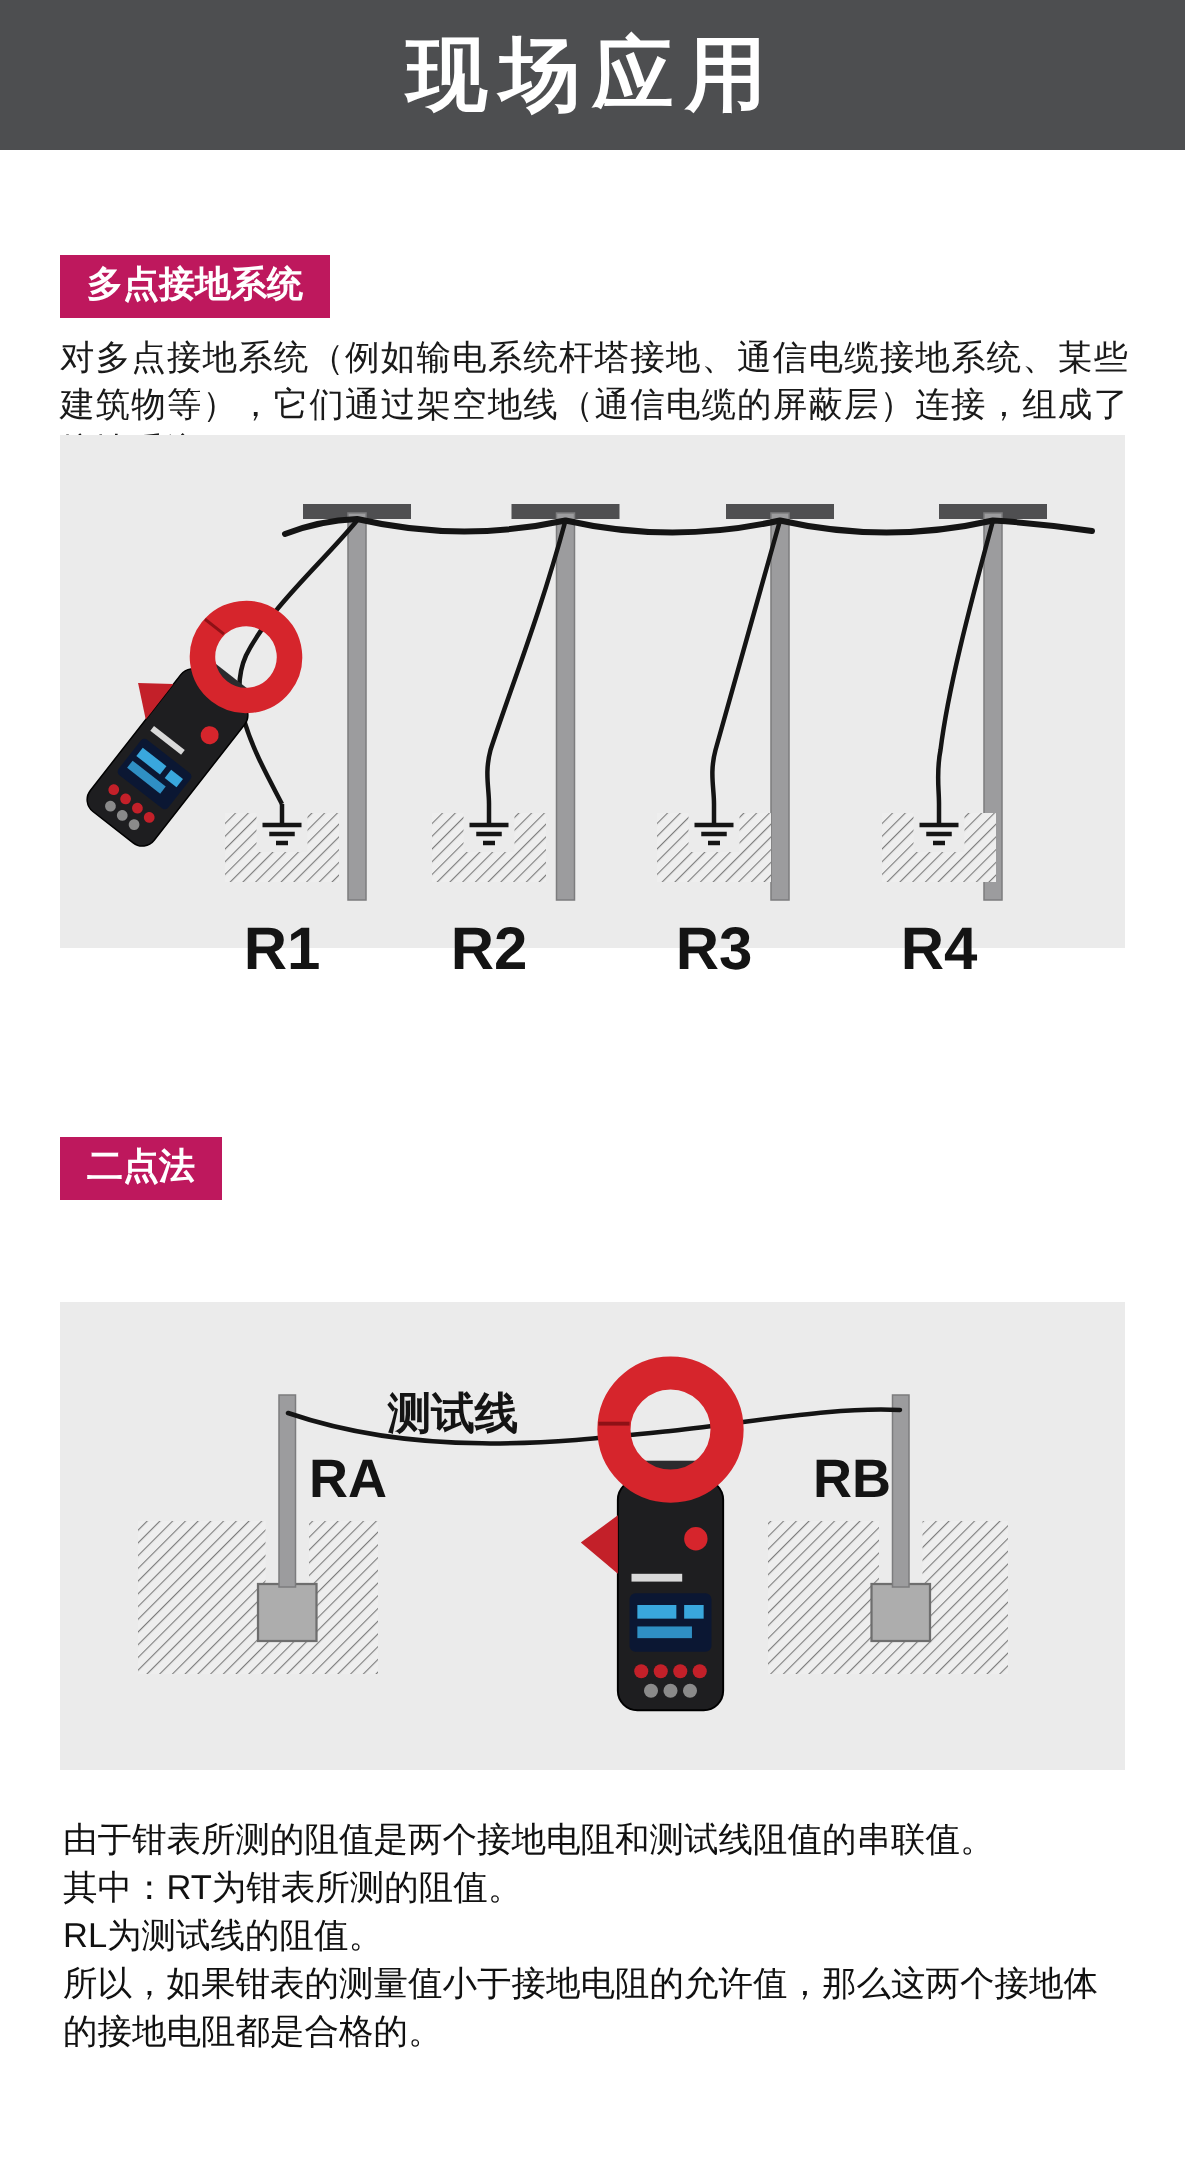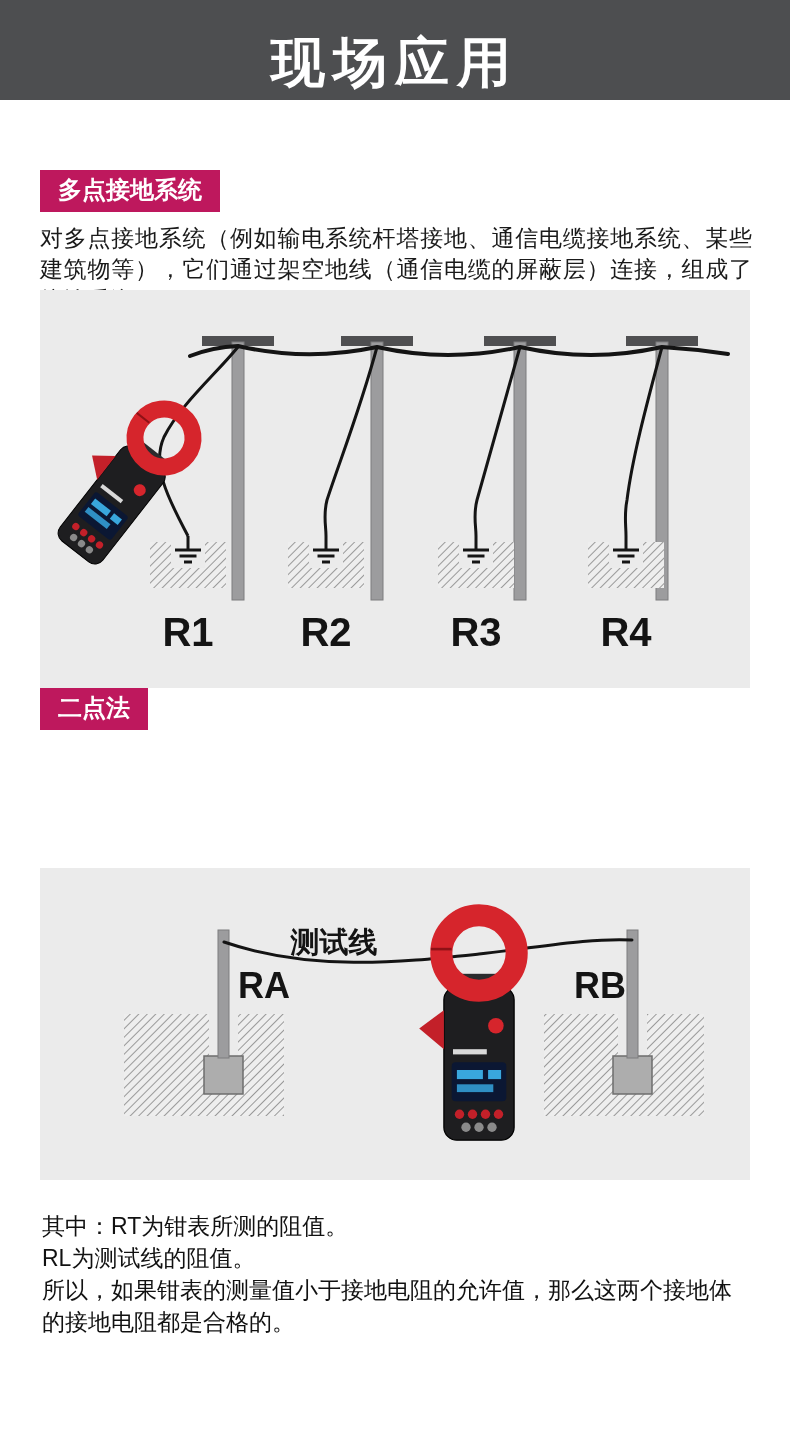--- a/index.html
+++ b/index.html
@@ -6,46 +6,46 @@
   html,body { background:#fff; }
   body {
     width:790px;
     font-family:"Liberation Sans","DejaVu Sans",sans-serif;
     color:#1a1a1a;
   }
   .page { position:relative; width:790px; height:1448px; background:#ffffff; overflow:hidden; }
 
   .banner {
     position:absolute; top:0; left:0; width:790px; height:100px;
-    background:#4d4e50; display:flex; align-items:flex-end; justify-content:center;
+    background:#4d4e50; display:flex; align-items:center; justify-content:center;
   }
   .banner h1 {
     color:#ffffff; font-size:54px; font-weight:bold; letter-spacing:8px;
   }
 
   .badge {
     position:absolute; left:40px; background:#be185d; color:#ffffff;
     font-size:24px; font-weight:600; padding:5px 18px 7px 18px; line-height:1.25;
   }
   .badge1 { top:170px; }
-  .badge2 { top:688px; }
+  .badge2 { top:758px; }
 
   .para {
     position:absolute; left:40px; width:712px;
     font-size:23px; line-height:31px; color:#1a1a1a;
     text-align:justify;
   }
   .para1 { top:223px; }
   .para2 { top:779px; }
 
   .panel {
     position:absolute; left:40px; width:710px; background:#ebebeb;
   }
-  .panel1 { top:290px; height:398px; }
-  .panel2 { top:868px; height:312px;padding-left:32px; }
+  .panel1 { top:290px; height:342px; }
+  .panel2 { top:868px; height:312px; }
   .panel svg { display:block; }
 
   svg text {
     font-family:"Liberation Sans","DejaVu Sans",sans-serif;
   }
 
   .notes {
     position:absolute; left:42px; top:1210px; width:706px;
     font-size:23px; line-height:32px; color:#111111;
   }
@@ -190,18 +190,19 @@
 
       <use href="#meterB" transform="translate(407,85) scale(1.3)"></use>
 
       <text x="262" y="84" font-size="29" font-weight="600" text-anchor="middle" fill="#141414">测试线</text>
       <text x="192" y="130" font-size="36" font-weight="bold" text-anchor="middle" fill="#141414">RA</text>
       <text x="528" y="130" font-size="36" font-weight="bold" text-anchor="middle" fill="#141414">RB</text>
     </svg>
   </div>
 
   <div class="notes">
+    <p>由于钳表所测的阻值是两个接地电阻和测试线阻值的串联值。</p>
     <p>其中：RT为钳表所测的阻值。</p>
     <p>RL为测试线的阻值。</p>
     <p>所以，如果钳表的测量值小于接地电阻的允许值，那么这两个接地体的接地电阻都是合格的。</p>
   </div>
 
 </div>
 
 </body></html>

